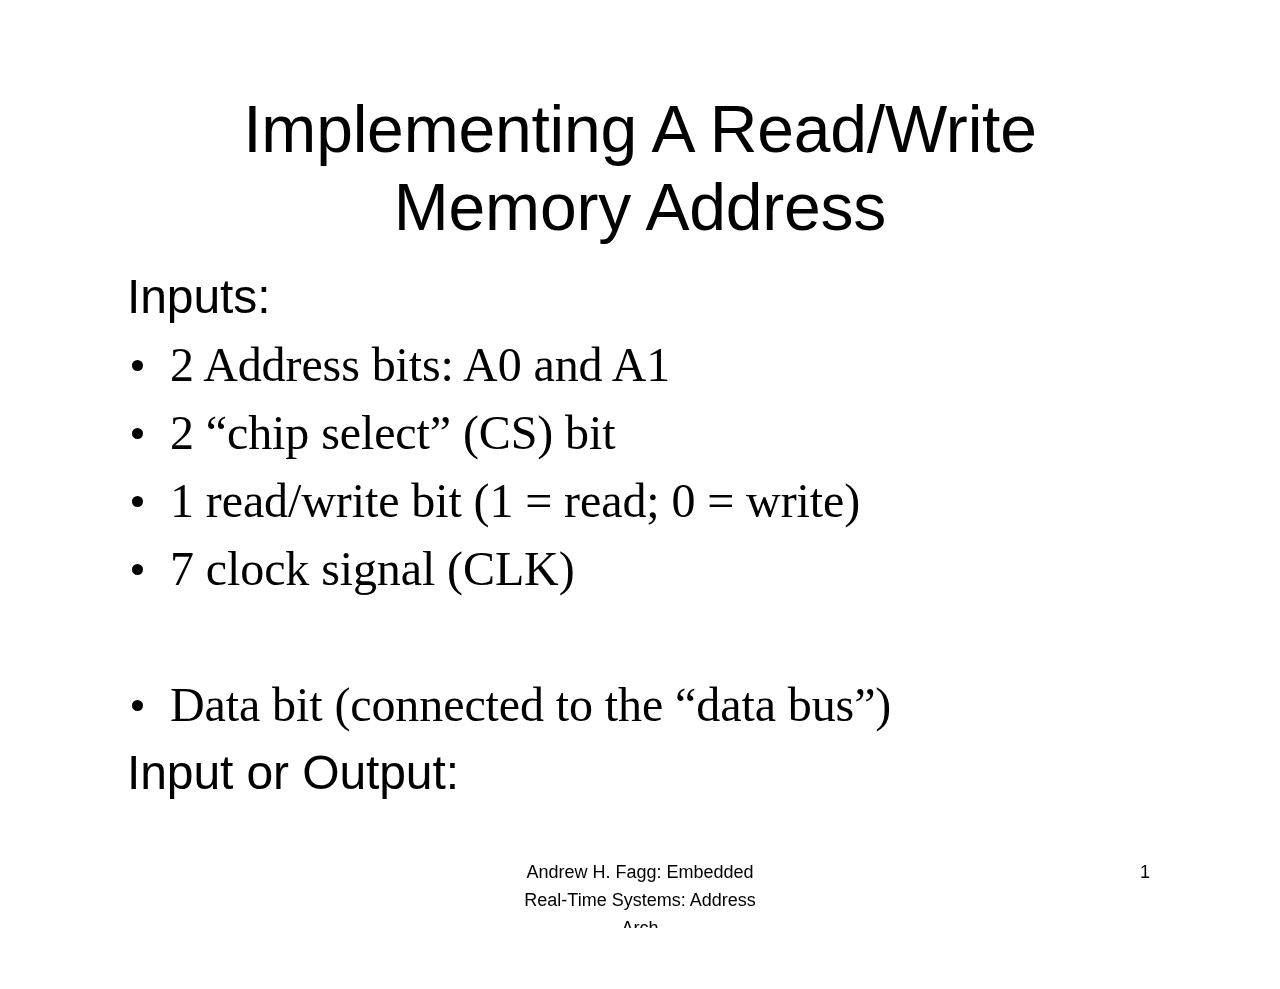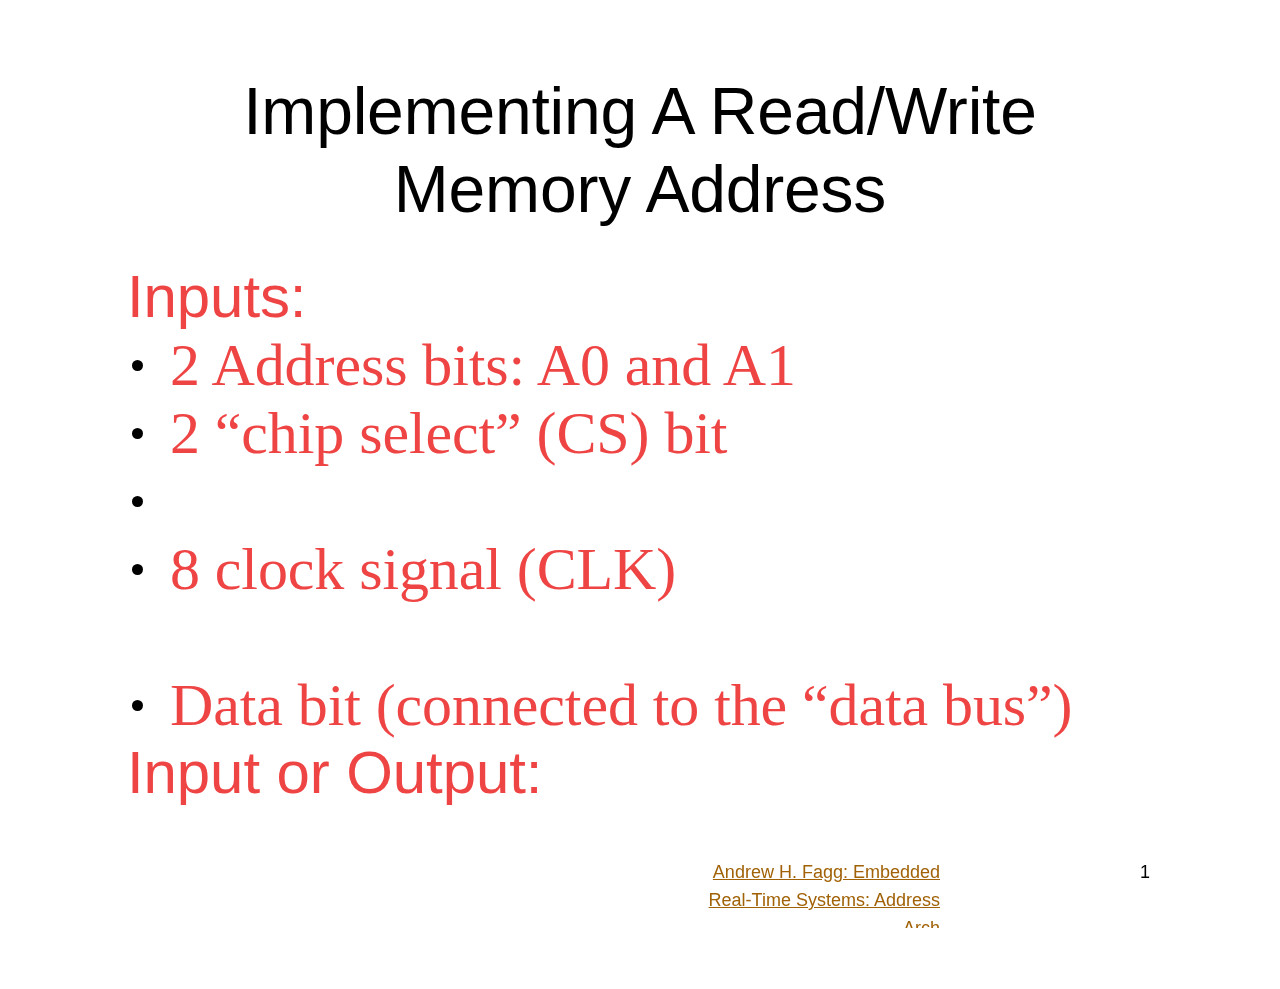--- a/index.html
+++ b/index.html
@@ -19,42 +19,42 @@
     height: 989px;
     background: #ffffff;
     overflow: hidden;
     margin: 0 auto;
   }
 
   
   .title-block {
     position: absolute;
     left: 64px;
-    top: 72px;
+    top: 90px;
     width: 1152px;
     text-align: center;
     color: #000000;
     font-size: 66px;
     line-height: 78px;
     font-weight: 400;
     letter-spacing: -0.2px;
     white-space: nowrap;
   }
   .title-line {
     display: block;
   }
 
   
   .body-block {
     position: absolute;
     left: 127px;
     top: 263px;
     width: 1060px;
-    color: #ef4444;
-    font-size: 60px;
+    color: #000000;
+    font-size: 48px;
     line-height: 68px;
     font-weight: 400;
     letter-spacing: -0.1px;
   }
 
   .line {
     display: block;
     height: 68px;
     white-space: nowrap;
   }
@@ -81,26 +81,25 @@
   }
 
   
   .footer-block {
     position: absolute;
     left: 340px;
     top: 858px;
     width: 600px;
     height: 70px;            
     overflow: hidden;
-    text-align: right;
-    color: #a16207;
+    text-align: center;
+    color: #000000;
     font-size: 18px;
     line-height: 28px;
     font-weight: 400;
-    text-decoration: underline;
   }
   .footer-line {
     display: block;
     white-space: nowrap;
   }
 
   .page-number {
     position: absolute;
     left: 1110px;
     top: 858px;
@@ -131,25 +130,26 @@
       <span>2 Address bits: A0 and A1</span>
     </span>
 
     <span class="line bullet">
       <span class="dot"></span>
       <span>2 “chip select” (CS) bit</span>
     </span>
 
     <span class="line bullet">
       <span class="dot"></span>
+      <span>1 read/write bit (1 = read; 0 = write)</span>
     </span>
 
     <span class="line bullet">
       <span class="dot"></span>
-      <span>8 clock signal (CLK)</span>
+      <span>7 clock signal (CLK)</span>
     </span>
 
     <span class="line spacer"></span>
 
     <span class="line bullet">
       <span class="dot"></span>
       <span>Data bit (connected to the “data bus”)</span>
     </span>
 
     <span class="line heading">Input or Output:</span>

